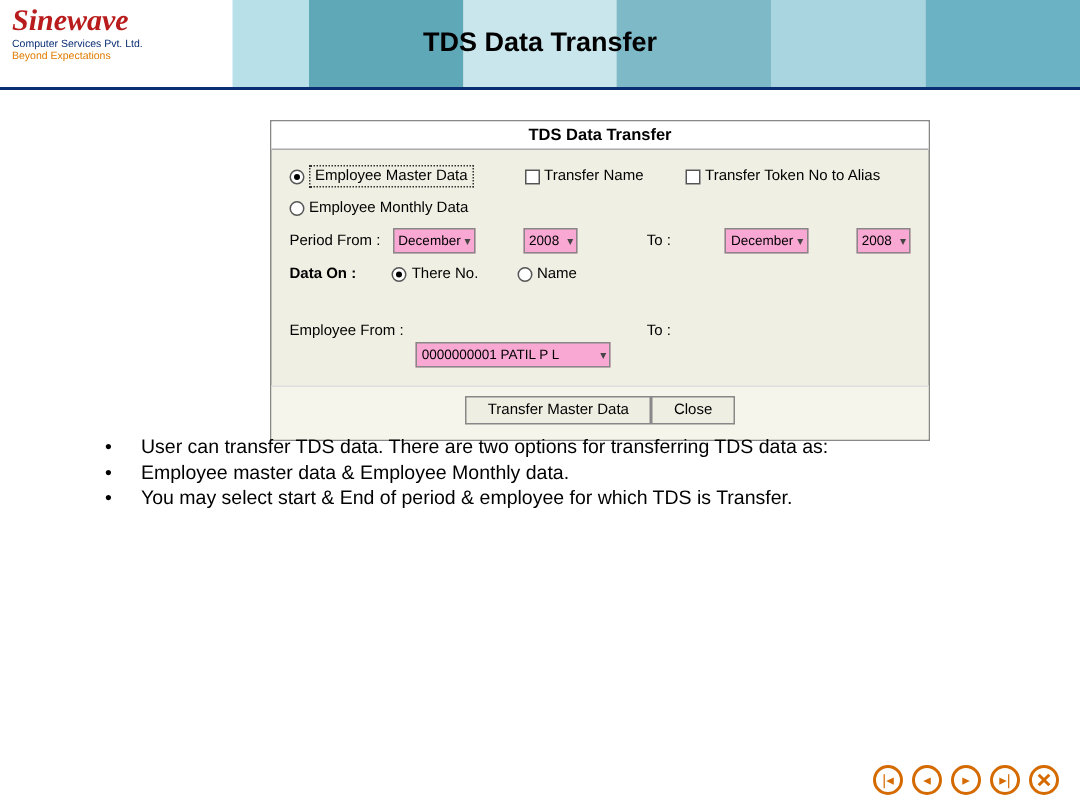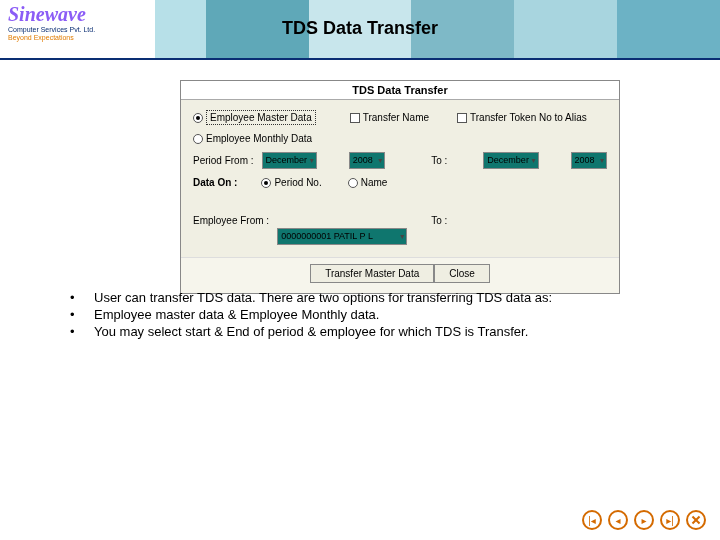--- a/index.html
+++ b/index.html
@@ -37,21 +37,21 @@
     width: 155px;
     height: 58px;
     background: #fff;
     padding: 4px 8px;
   }
   .logo-name {
     font-family: Georgia, serif;
     font-style: italic;
     font-weight: bold;
     font-size: 20px;
-    color: #8b5cf6;
+    color: #b91c1c;
     line-height: 1;
   }
   .logo-sub {
     font-size: 7px;
     color: #0a2e73;
     margin-top: 2px;
   }
   .logo-tag {
     font-size: 7px;
     color: #e07b00;
@@ -128,21 +128,21 @@
     background: #fff;
   }
   .dashed {
     border: 1px dotted #333;
     padding: 1px 3px;
   }
   .lbl { white-space: nowrap; }
   .lbl-bold { font-weight: bold; white-space: nowrap; }
   .select {
     border: 1px solid #888;
-    background: #0f766e;
+    background: #f9a8d4;
     padding: 1px 12px 14px 3px;
     position: relative;
     font-size: 9px;
     white-space: nowrap;
     overflow: hidden;
     height: 16px;
     line-height: 13px;
   }
   .select::after {
     content: "▾";
@@ -273,21 +273,21 @@
       <span class="lbl">To :</span>
       <span style="flex:0 0 20px"></span>
       <span class="select sel-month">December</span>
       <span class="select sel-year">2008</span>
     </div>
     <div class="row">
       <span class="lbl-bold">Data On :</span>
       <span style="flex:0 0 8px"></span>
       <span class="radio selected">
         <span class="dot"></span>
-        <span>Period No.</span>
+        <span>There No.</span>
       </span>
       <span style="flex:0 0 10px"></span>
       <span class="radio">
         <span class="dot"></span>
         <span>Name</span>
       </span>
     </div>
     <div class="row">
       <span class="lbl">Employee From :</span>
       <span class="select sel-emp">0000000001  PATIL  P L</span>

